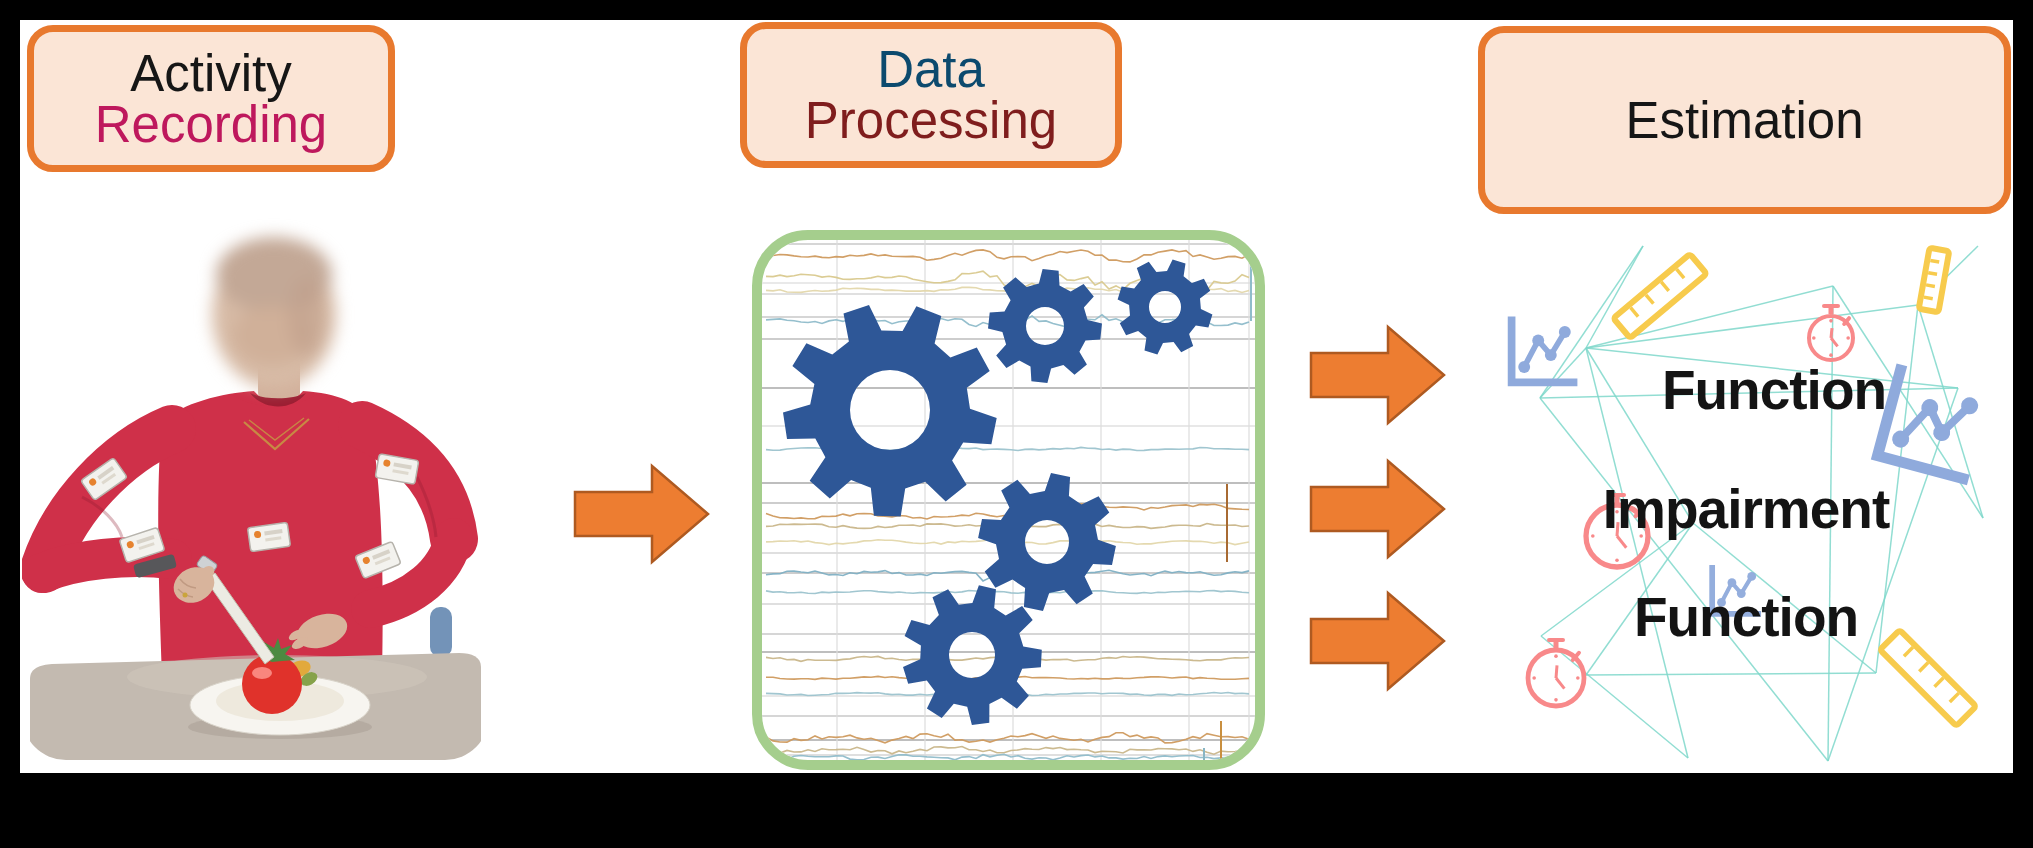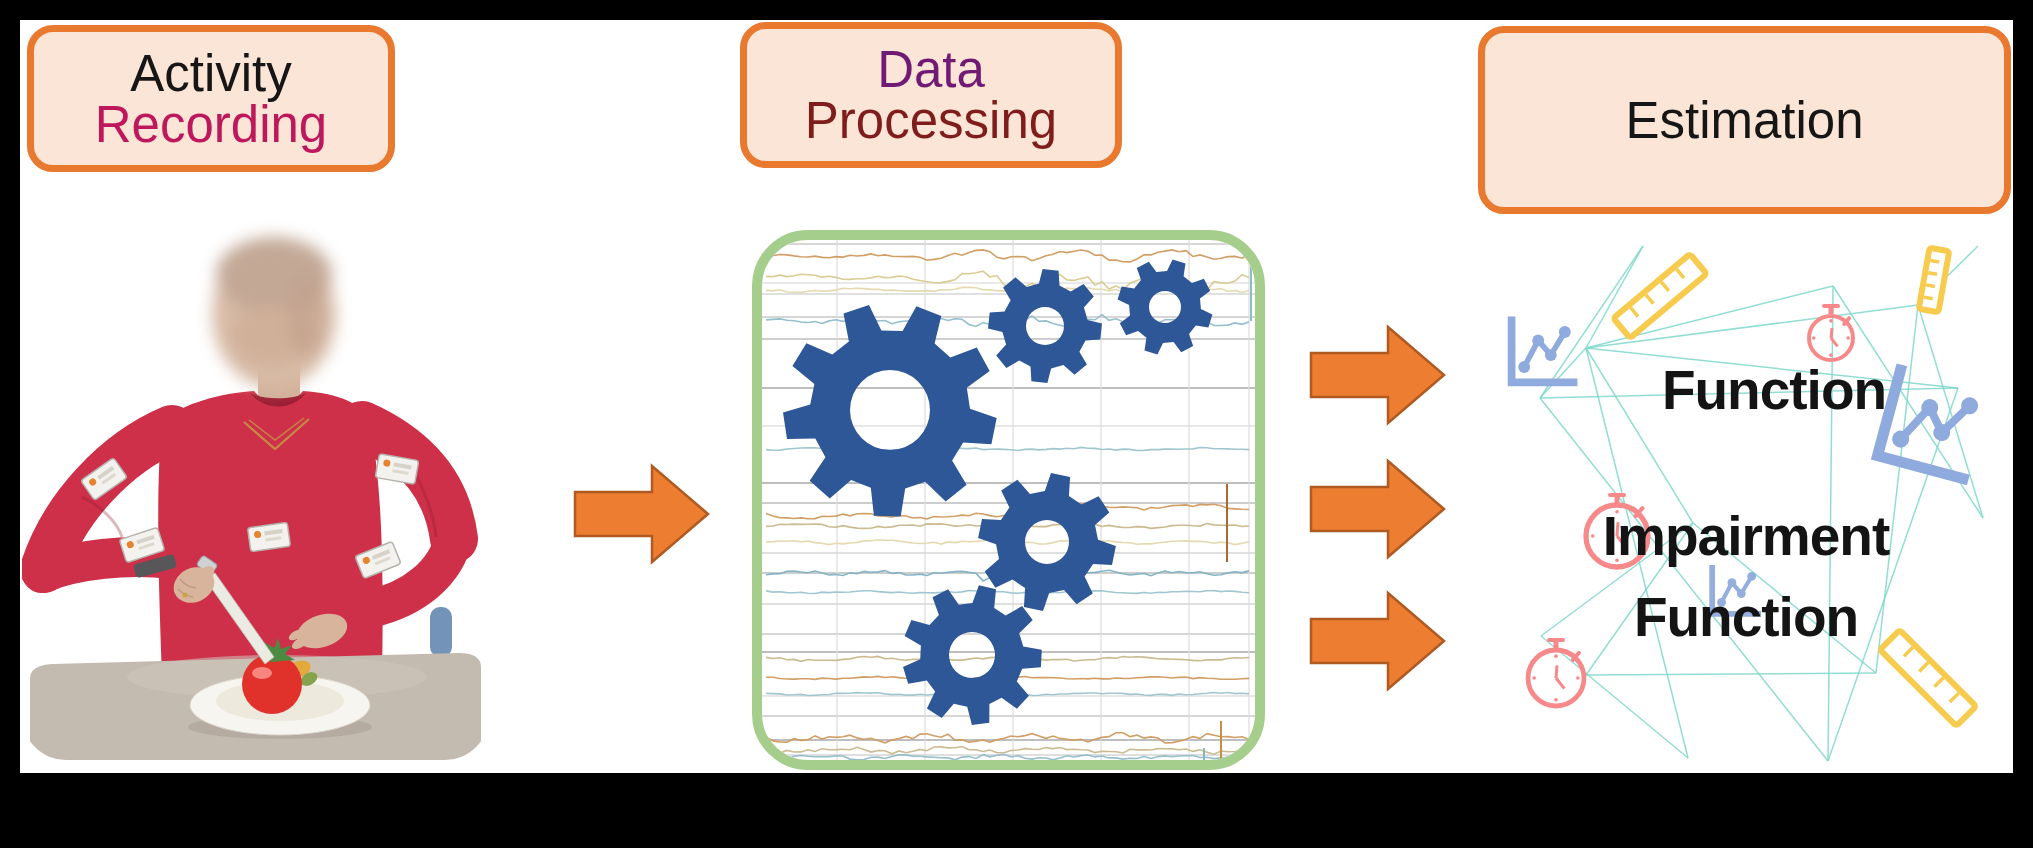--- a/index.html
+++ b/index.html
@@ -24,21 +24,21 @@
 <body>
 
 <div class="frame">
   <div class="canvas"></div>
 
   <div class="stage-box" style="left: 27px; top: 25px; width: 368px; height: 147px; border-color: rgb(232, 121, 46); background: rgb(251, 229, 214);">
     <span style="color: rgb(22, 22, 22);">Activity</span>
     <span style="color: #be185d;">Recording</span>
   </div>
   <div class="stage-box" style="left: 740px; top: 22px; width: 382px; height: 146px; border-color: rgb(232, 121, 46); background: rgb(251, 229, 214);">
-    <span style="color: #701a75;">Data</span>
+    <span style="color: #0c4a6e;">Data</span>
     <span style="color: #7f1d1d;">Processing</span>
   </div>
   <div class="stage-box" style="left: 1478px; top: 26px; width: 533px; height: 188px; border-color: rgb(232, 121, 46); background: rgb(251, 229, 214);">
     <span style="color: rgb(22, 22, 22);">Estimation</span>
   </div>
 
   <div class="photo-panel">
     <svg id="photoSvg" width="467" height="553" viewBox="0 0 467 553">
         <g>
           <rect x="140" y="398" width="30" height="70" rx="12" fill="#5B80AB"></rect>
@@ -331,15 +331,15 @@
           <line x1="68" y1="450" x2="69" y2="437.4" stroke="#F8898A" stroke-width="3"></line>
           <line x1="68" y1="450" x2="76.4" y2="460.64" stroke="#F8898A" stroke-width="3"></line>
           <circle cx="68" cy="428.16" r="1.8" fill="#F8898A"></circle>
           <circle cx="89.84" cy="450" r="1.8" fill="#F8898A"></circle>
           <circle cx="68" cy="471.84" r="1.8" fill="#F8898A"></circle>
           <circle cx="46.16" cy="450" r="1.8" fill="#F8898A"></circle>
         </g>
       </svg>
   </div>
   <div class="outcome-word" style="left: 1746px; top: 358px; color: rgb(20, 20, 20); margin-left: 28px;">Function</div>
-  <div class="outcome-word" style="left: 1746px; top: 477px; color: rgb(20, 20, 20); margin-top: 27px;">Impairment</div>
+  <div class="outcome-word" style="left: 1746px; top: 477px; color: rgb(20, 20, 20);">Impairment</div>
   <div class="outcome-word" style="left: 1746px; top: 585px; color: rgb(20, 20, 20);">Function</div>
 </div>
 
 </body></html>

